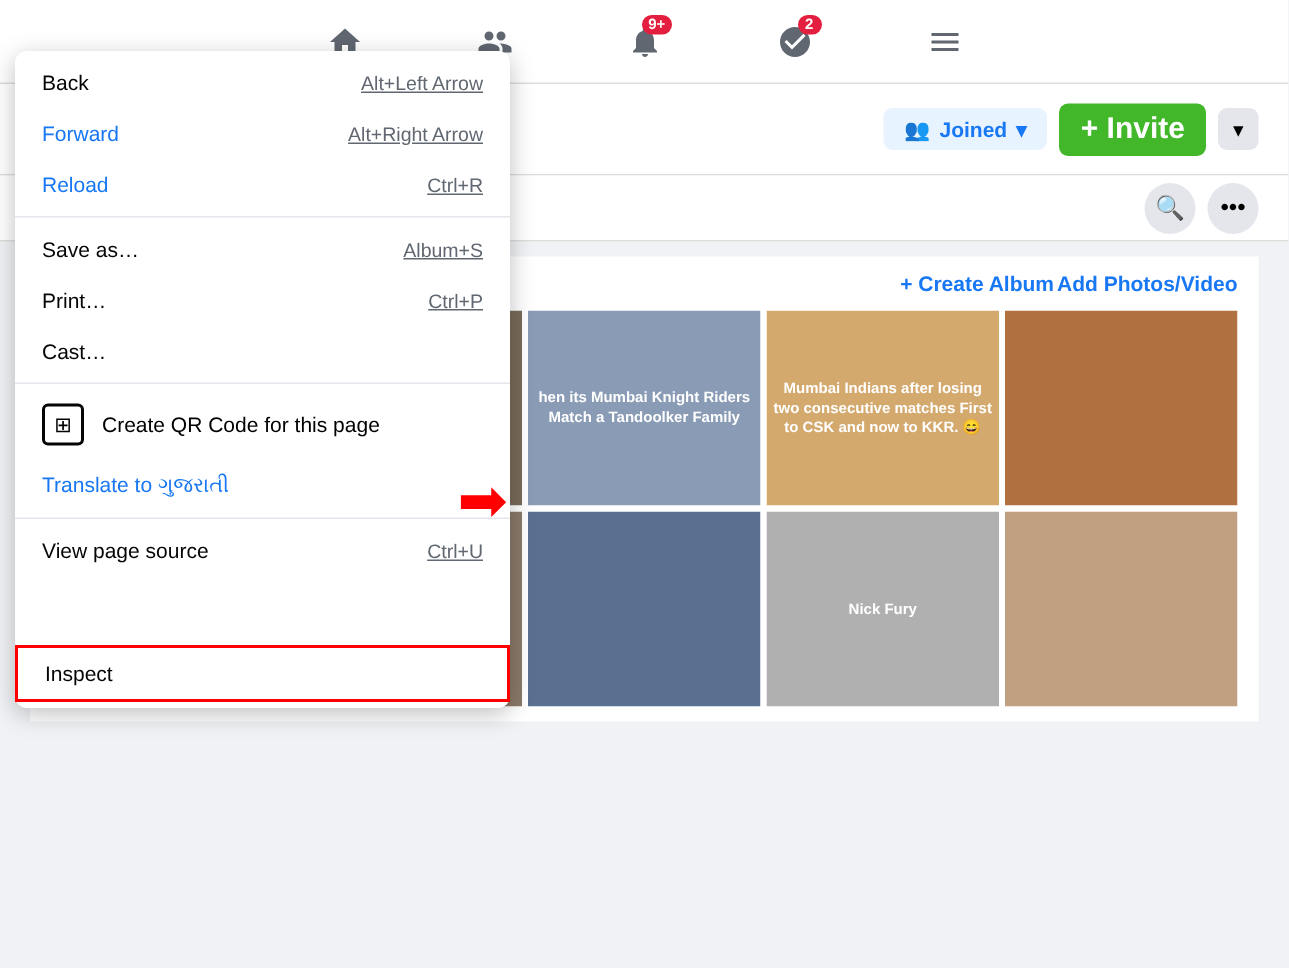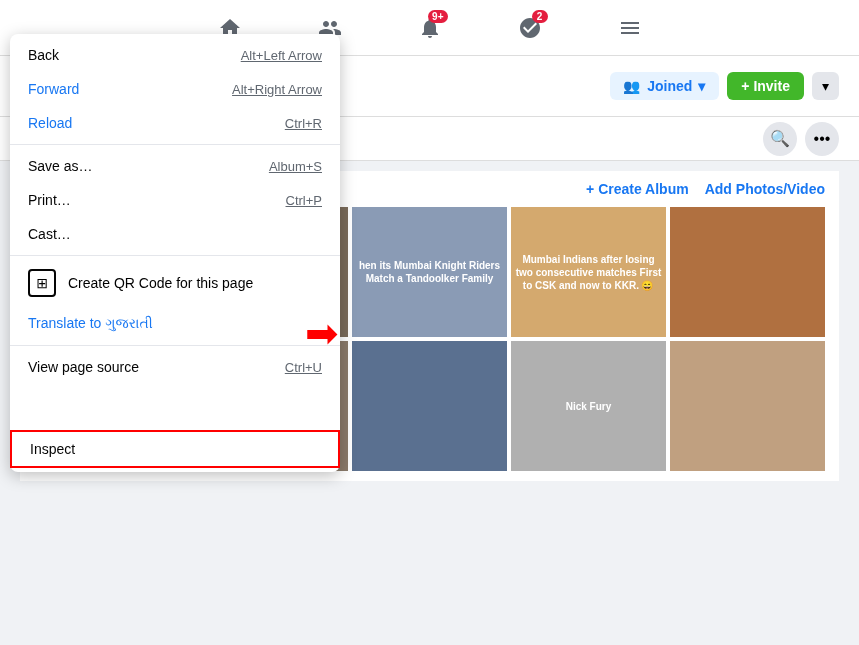--- a/index.html
+++ b/index.html
@@ -82,21 +82,21 @@
       cursor: pointer;
       display: flex;
       align-items: center;
       gap: 6px;
     }
     .btn-invite {
       background: #42b72a;
       border: none;
       border-radius: 6px;
       padding: 6px 14px;
-      font-size: 14px;
+      font-size: 20px;
       font-weight: 600;
       color: #fff;
       cursor: pointer;
       display: flex;
       align-items: center;
       gap: 4px;
     }
     .btn-chevron {
       background: #e4e6eb;
       border: none;
@@ -149,21 +149,21 @@
     .photo-area {
       background: #fff;
       margin: 10px 20px;
       padding: 10px 14px;
     }
     .photo-area-header {
       display: flex;
       align-items: center;
       justify-content: flex-end;
       margin-bottom: 10px;
-      gap: 16px;
+      gap: 2px;
     }
     .create-album-btn {
       color: #1877f2;
       font-size: 14px;
       font-weight: 600;
       cursor: pointer;
       background: none;
       border: none;
     }
     .add-photos-btn {

